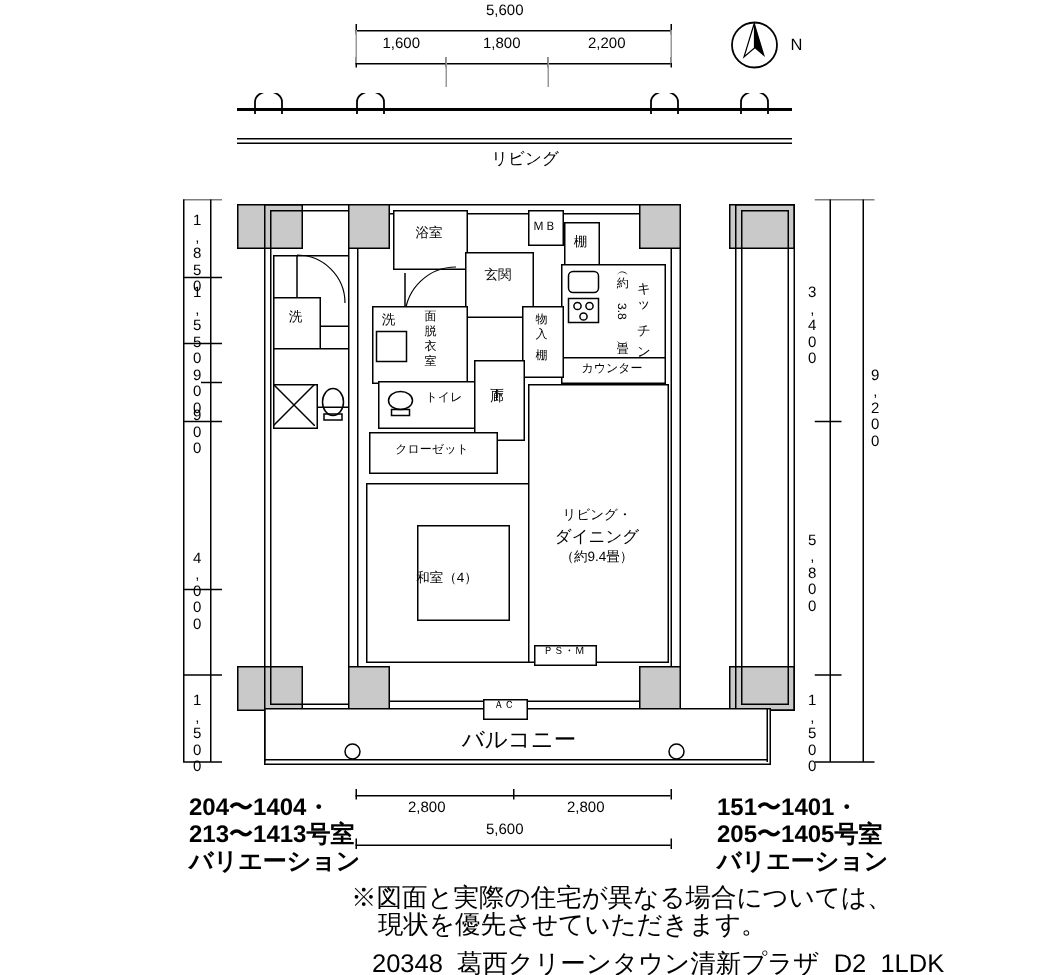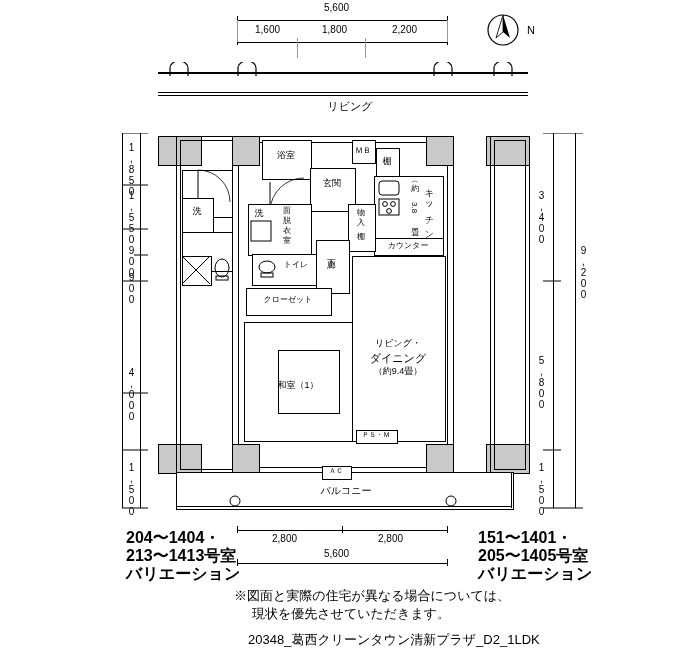--- a/index.html
+++ b/index.html
@@ -15,21 +15,21 @@
   .dimline{position:absolute;background:#000;}
   .hline{height:1px;}
   .vline{width:1px;}
   .tick{position:absolute;background:#000;width:1px;height:7px;}
   .wall{position:absolute;border:1px solid #000;background:#fff;}
   .wallfill{position:absolute;background:#c9c9c9;border:1px solid #000;}
   .thin{position:absolute;border:1px solid #666;}
   .room{position:absolute;border:1px solid #000;background:#fff;}
   .lbl{position:absolute;font-size:9px;line-height:1.15;text-align:center;}
   .lblv{position:absolute;font-size:9px;line-height:1.15;writing-mode:vertical-rl;text-orientation:upright;}
-  .note{position:absolute;font-size:13px;line-height:1.5;}
+  .note{position:absolute;font-size:17px;line-height:1.5;}
   .foot{position:absolute;font-size:16px;}
   .dimtxt{position:absolute;font-size:10px;}
   .dimtxtv{position:absolute;font-size:10px;writing-mode:vertical-rl;text-orientation:upright;}
   .bold{font-weight:bold;}
   svg{display:block;}
 </style>
 </head>
 <body>
 
 <div class="dimtxt" style="left:324px;top:2px;">5,600</div>
@@ -243,32 +243,32 @@
 </div>
 
 <div class="room" style="left:316px;top:240px;width:32px;height:52px;"></div>
 <div class="lblv" style="left:326px;top:252px;font-size:9px;">廊下</div>
 
 <div class="room" style="left:246px;top:288px;width:84px;height:26px;"></div>
 <div class="lbl" style="left:246px;top:295px;width:84px;font-size:8px;">クローゼット</div>
 
 <div class="room" style="left:244px;top:322px;width:108px;height:118px;"></div>
 <div class="room" style="left:278px;top:350px;width:60px;height:62px;"></div>
-<div class="lbl" style="left:248px;top:380px;width:100px;font-size:9px;">和室（1）</div>
+<div class="lbl" style="left:248px;top:380px;width:100px;font-size:9px;">和室（4）</div>
 
 <div class="room" style="left:352px;top:256px;width:92px;height:184px;"></div>
 <div class="lbl" style="left:352px;top:338px;width:92px;font-size:9px;">リビング・</div>
 <div class="lbl" style="left:352px;top:352px;width:92px;font-size:11px;">ダイニング</div>
 <div class="lbl" style="left:352px;top:366px;width:92px;font-size:9px;">（約9.4畳）</div>
 
 <div class="room" style="left:356px;top:430px;width:40px;height:12px;"></div>
 <div class="lbl" style="left:356px;top:431px;width:40px;font-size:7px;">ＰＳ・Ｍ</div>
 
 <div class="room" style="left:176px;top:472px;width:336px;height:36px;"></div>
-<div class="lbl" style="left:306px;top:485px;width:80px;font-size:10px;">バルコニー</div>
+<div class="lbl" style="left:306px;top:485px;width:80px;font-size:15px;">バルコニー</div>
 <div class="room" style="left:322px;top:466px;width:28px;height:12px;"></div>
 <div class="lbl" style="left:322px;top:467px;width:28px;font-size:7px;">ＡＣ</div>
 <div class="abs" style="left:228px;top:494px;">
   <svg width="14" height="14">
       <circle cx="7" cy="7" r="5" fill="none" stroke="#000"></circle>
     </svg>
 </div>
 <div class="abs" style="left:444px;top:494px;">
   <svg width="14" height="14">
       <circle cx="7" cy="7" r="5" fill="none" stroke="#000"></circle>

